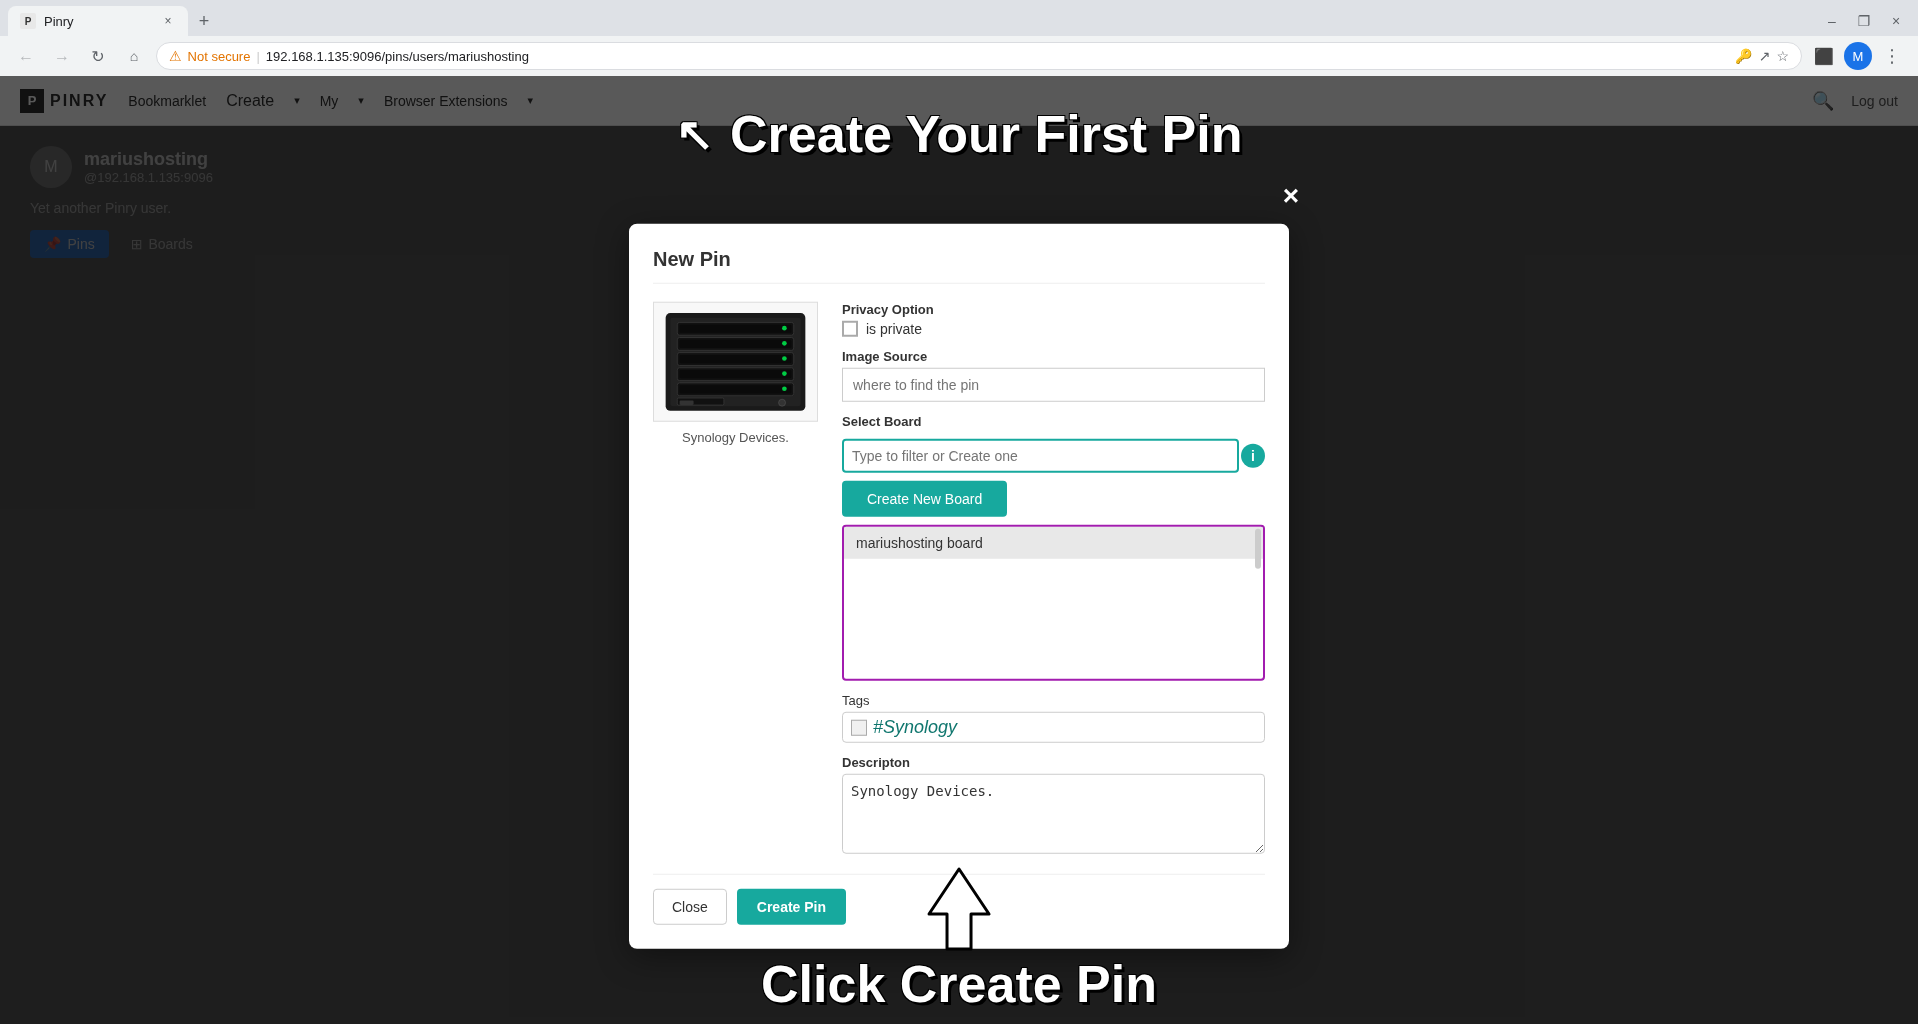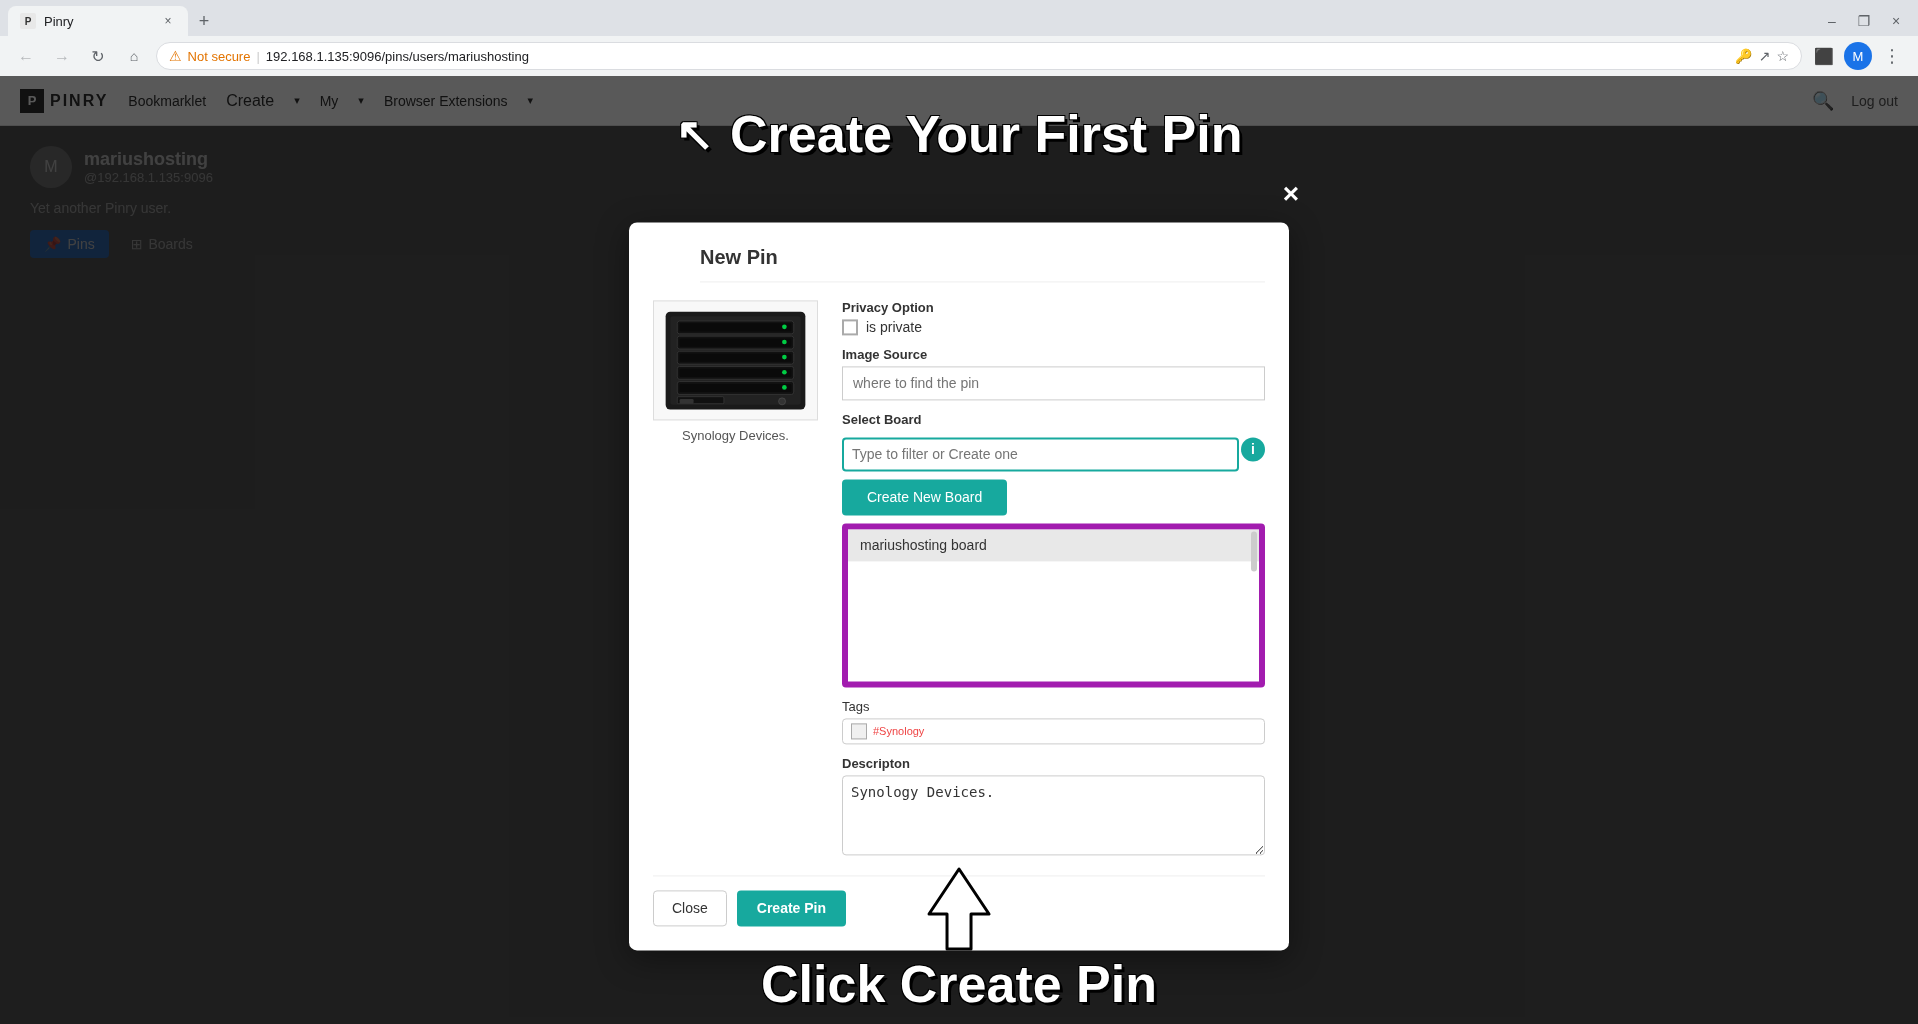--- a/index.html
+++ b/index.html
@@ -98,21 +98,21 @@
 
   <div style="position:absolute;top:28px;left:50%;transform:translateX(-50%);z-index:20;color:#fff;font-size:52px;font-weight:900;font-family:'Arial Black',Arial,sans-serif;text-shadow:3px 3px 0 #000,-1px -1px 0 #000,1px -1px 0 #000,-1px 1px 0 #000;display:flex;align-items:center;gap:16px;white-space:nowrap;">
     <span style="font-size:46px;">↖</span>
     <span>Create Your First Pin</span>
   </div>
 
   <div style="position:absolute;top:50%;left:50%;transform:translate(-50%,-45%);width:660px;background:#fff;border-radius:8px;z-index:30;box-shadow:0 8px 32px rgba(0,0,0,0.4);padding:24px;">
 
     <div style="position:absolute;top:-44px;right:-10px;color:#fff;font-size:28px;cursor:pointer;font-weight:bold;">×</div>
 
-    <div style="font-size:20px;font-weight:bold;color:#333;margin-bottom:18px;padding-bottom:12px;border-bottom:1px solid #eee;margin-left:47px;">New Pin</div>
+    <div style="font-size:20px;font-weight:bold;color:#333;margin-bottom:18px;padding-bottom:12px;border-bottom:1px solid #eee;">New Pin</div>
 
     <div style="display:flex;gap:24px;">
 
       <div style="display:flex;flex-direction:column;align-items:center;gap:8px;min-width:165px;">
         <div style="width:165px;height:120px;background:#f8f8f8;border:1px solid #ddd;display:flex;align-items:center;justify-content:center;overflow:hidden;">
 
           <svg viewBox="0 0 140 100" xmlns="http://www.w3.org/2000/svg">
 
             <rect x="10" y="8" width="120" height="84" rx="4" fill="#1a1a1a"></rect>
 
@@ -156,39 +156,39 @@
         </div>
 
         <div>
           <div style="font-size:13px;font-weight:bold;color:#333;margin-bottom:4px;">Image Source</div>
           <input type="text" style="width: 100%; height: 34px; border: 1px solid rgb(204, 204, 204); border-radius: 0; padding: 0px 10px; font-size: 14px; color: rgb(170, 170, 170);" placeholder="where to find the pin">
         </div>
 
         <div style="display:flex;gap:16px;">
           <div style="flex:1;">
             <div style="font-size:13px;font-weight:bold;color:#333;margin-bottom:4px;">Select Board</div>
-            <div style="display:flex;align-items:flex-start;gap:2px;margin-bottom:8px;margin-top:10px;">
+            <div style="display:flex;align-items:center;gap:2px;margin-bottom:8px;margin-top:10px;">
               <input type="text" style="flex: 1 1 0%; height: 34px; border: 2px solid rgb(23, 169, 158); border-radius: 4px; padding: 0px 8px; font-size: 14px; color: rgb(51, 51, 51); outline: none;" placeholder="Type to filter or Create one">
               <div style="width:24px;height:24px;background:#17a99e;border-radius:50%;display:flex;align-items:center;justify-content:center;color:#fff;font-size:14px;font-weight:bold;cursor:pointer;">i</div>
             </div>
             <button style="height:36px;background:#17a99e;color:#fff;border:none;border-radius:4px;padding:0 25px;font-size:14px;cursor:pointer;white-space:nowrap;margin-bottom:8px;">Create New Board</button>
-            <div style="border:6px solid #a21caf;border-radius:4px;background:#fff;max-height:220px;overflow-y:auto;position:relative;">
+            <div style="border:2px solid #a21caf;border-radius:4px;background:#fff;max-height:220px;overflow-y:auto;position:relative;">
               <div style="padding:8px 12px;font-size:14px;color:#333;cursor:pointer;background:#e8e8e8;">mariushosting board</div>
               <div style="height:120px;"></div>
 
               <div style="position:absolute;right:2px;top:2px;width:6px;height:40px;background:#ccc;border-radius:3px;"></div>
             </div>
           </div>
         </div>
 
         <div>
           <div style="font-size:13px;font-weight:normal;color:#333;margin-bottom:4px;">Tags</div>
           <div style="display:flex;align-items:center;gap:6px;border:1px solid #ccc;border-radius:4px;padding:4px 8px;background:#fff;">
             <div style="width:16px;height:16px;border:1px solid #aaa;background:#f0f0f0;cursor:pointer;"></div>
-            <input type="text" style="border: none; outline: none; font-size: 11px; color: #ef4444; flex: 1 1 0%;" value="#Synology">
+            <input type="text" style="border: none; outline: none; font-size: 18px; color: #0f766e; flex: 1 1 0%; font-style: italic;" value="#Synology">
           </div>
         </div>
 
         <div>
           <div style="font-size:13px;font-weight:bold;color:#333;margin-bottom:4px;">Descripton</div>
           <textarea style="width: 100%; height: 80px; border: 1px solid rgb(204, 204, 204); border-radius: 4px; padding: 8px; font-size: 14px; color: rgb(51, 51, 51); resize: vertical;">Synology Devices.</textarea>
         </div>
 
       </div>
     </div>

